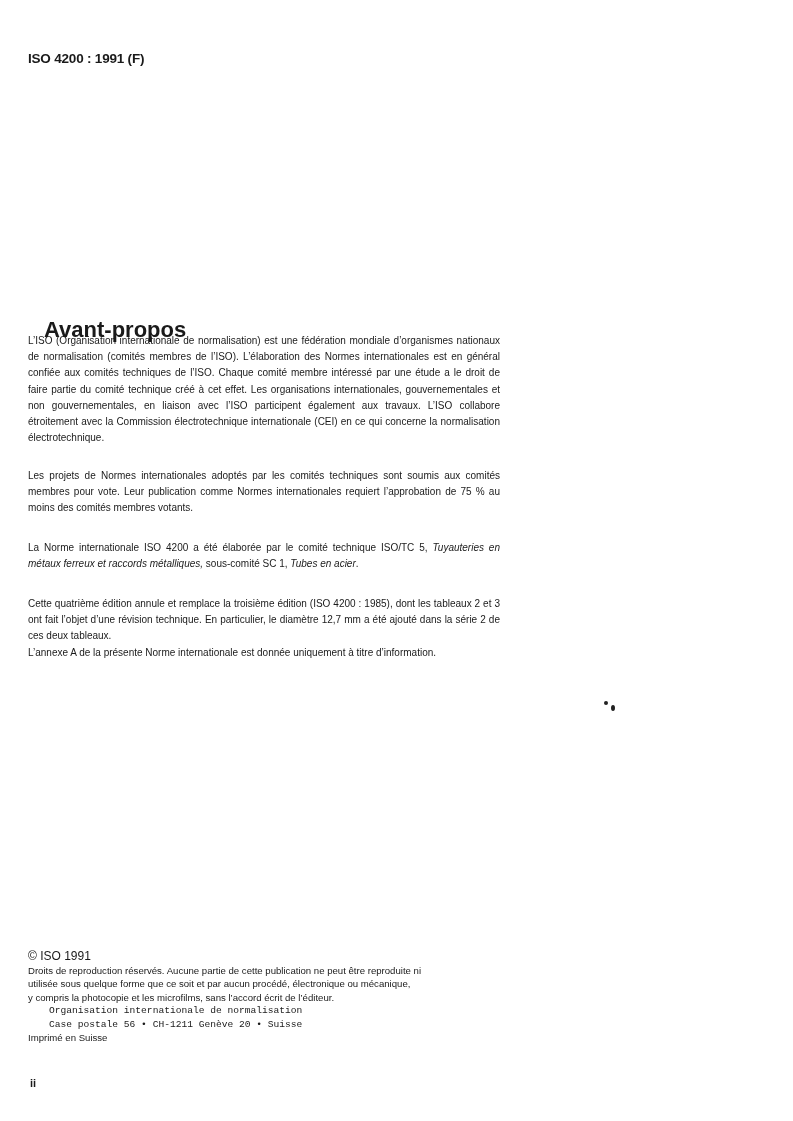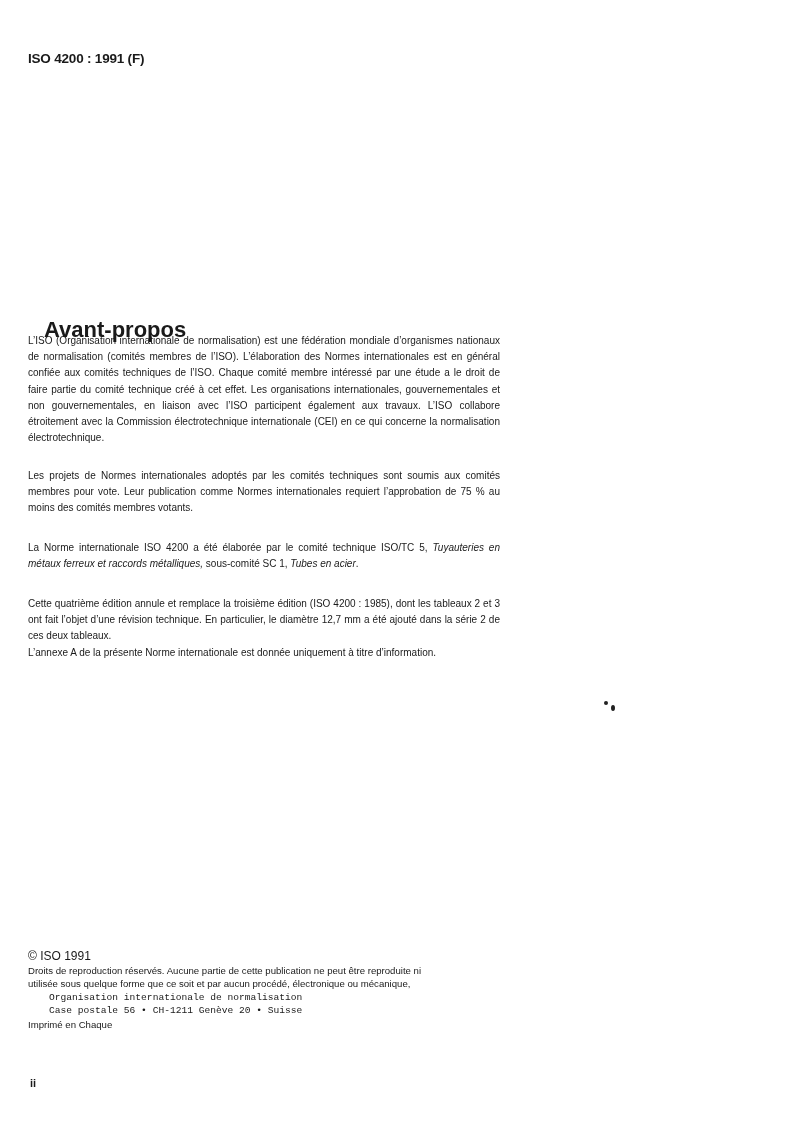--- a/index.html
+++ b/index.html
@@ -49,18 +49,19 @@
   <p>L’annexe A de la présente Norme internationale est donnée uniquement à titre d’information.</p>
 </div>
 
 <div class="speck" style="left:604px;top:701px;width:4px;height:4px;"></div>
 <div class="speck" style="left:611px;top:705px;width:4px;height:6px;"></div>
 
 <div class="footer">
   <span class="line copyright-line">©  ISO  1991</span>
   <span class="line">Droits de reproduction réservés. Aucune partie de cette publication ne peut être reproduite ni</span>
   <span class="line">utilisée sous quelque forme que ce soit et par aucun procédé, électronique ou mécanique,</span>
+  <span class="line">y compris la photocopie et les microfilms, sans l’accord écrit de l’éditeur.</span>
   <span class="line indent">Organisation internationale de normalisation</span>
   <span class="line indent">Case postale 56 • CH-1211 Genève 20 • Suisse</span>
-  <span class="line">Imprimé en Chaque</span>
+  <span class="line">Imprimé en Suisse</span>
 </div>
 
 <div class="page-num">ii</div>
 
 </body></html>

